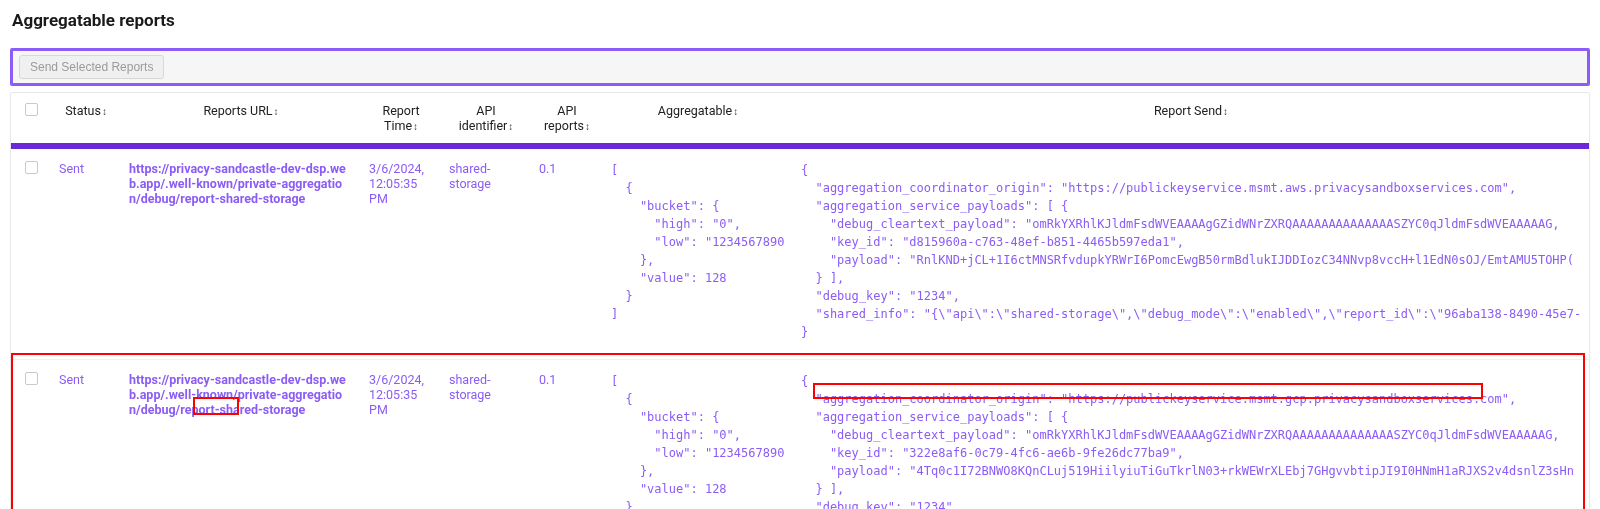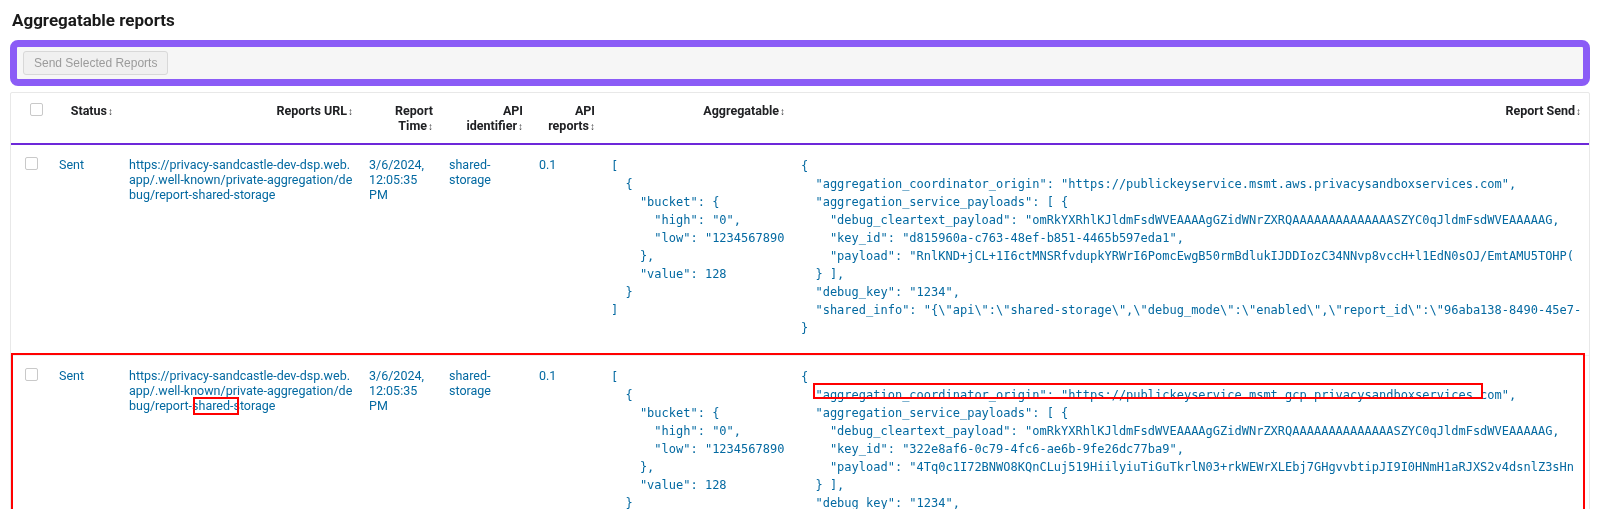--- a/index.html
+++ b/index.html
@@ -8,27 +8,27 @@
     padding: 8px 10px;
     font-family: -apple-system, BlinkMacSystemFont, "Segoe UI", Roboto, Helvetica, Arial, sans-serif;
     font-size: 12.5px;
     color: #202124;
     background: #fff;
     width: 1600px;
   }
   h2.title {
     font-size: 17px;
     font-weight: 700;
-    margin: 2px 0 10px 2px;
+    margin: 2px 0 18px 2px;
     color: #1a1a1a;
   }
   .toolbar {
     background: #f6f6f6;
-    border: 7px solid #8b5cf6;
-    border-radius: 8px;
+    border: 3px solid #8b5cf6;
+    border-radius: 2px;
     padding: 4px 6px;
     margin-bottom: 6px;
   }
   .send-btn {
     font-size: 12px;
     padding: 4px 10px;
     background: #f0f0f0;
     border: 1px solid #d8d8d8;
     border-radius: 3px;
     color: #9b9b9b;
@@ -37,52 +37,53 @@
   .table-wrap {
     border: 1px solid #e8e8e8;
     border-radius: 2px;
   }
   table {
     width: 100%;
     border-collapse: collapse;
     table-layout: fixed;
   }
   thead th {
-    text-align: right;
-    font-weight: 700;
+    text-align: center;
+    font-weight: 400;
     font-size: 12.5px;
     padding: 10px 8px;
-    border-bottom: 2px solid #6d28d9;
+    border-bottom: 6px solid #6d28d9;
     vertical-align: top;
     white-space: normal;
   }
   thead th .sort {
     font-size: 10px;
     opacity: 0.9;
     margin-left: 1px;
   }
   tbody td {
     padding: 12px 8px 18px 8px;
     vertical-align: top;
     border-bottom: 1px solid #f0f0f0;
     font-size: 12.5px;
-    color: #0369a1;
+    color: #8b5cf6;
     margin-left: 38px;
   }
   tbody tr:last-child td { border-bottom: none; }
   .mono {
     font-family: ui-monospace, SFMono-Regular, Menlo, Consolas, monospace;
     font-size: 12px;
     white-space: pre;
     overflow: hidden;
     line-height: 1.5;
   }
   .url-text {
     word-break: break-all;
     white-space: normal;
+    font-weight: bold;
   }
   .col-check { width: 40px; text-align: center; }
   .col-status { width: 70px; }
   .col-url { width: 240px; }
   .col-time { width: 80px; }
   .col-api { width: 90px; }
   .col-ver { width: 72px; }
   .col-contrib { width: 190px; }
   .col-body { }
   .chk {

